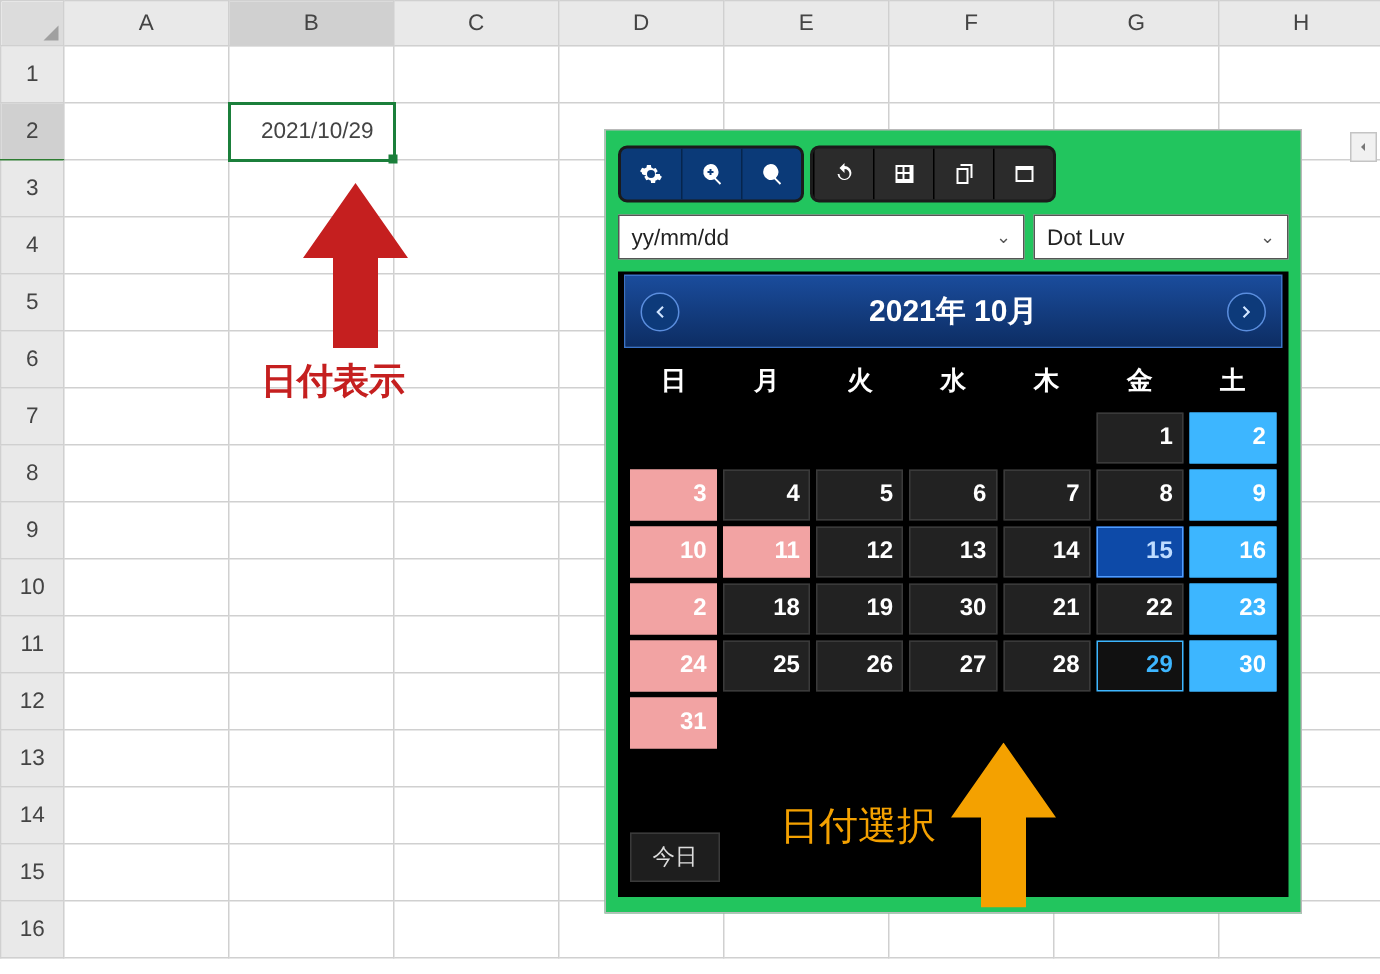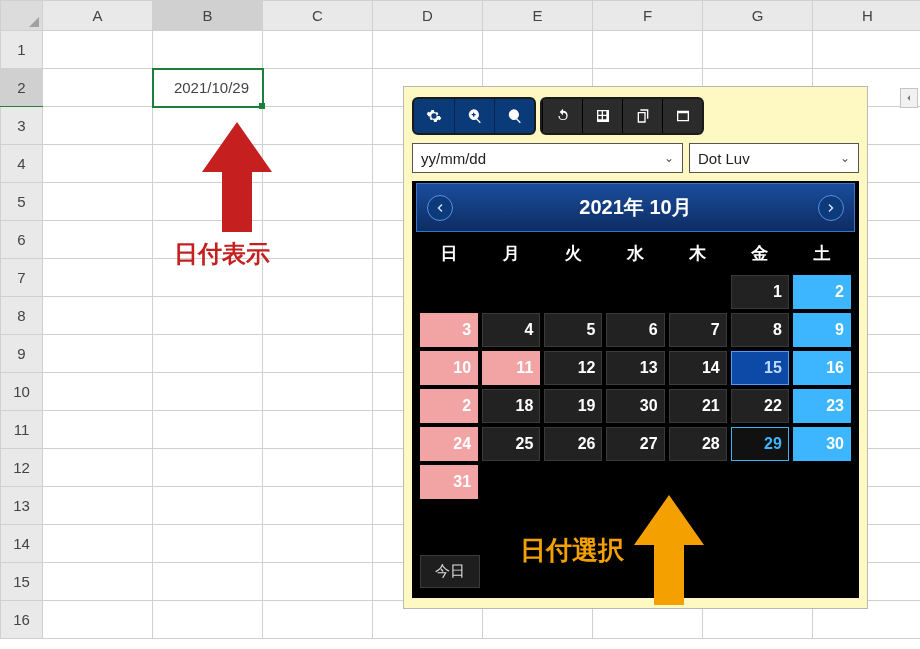--- a/index.html
+++ b/index.html
@@ -93,21 +93,21 @@
     margin-top:6px;
     white-space:nowrap;
     margin-left:-30px;
   }
 
   
   .panel {
     position:absolute;
     left:403px; top:86px;
     width:465px;
-    background:#fef9c3;
+    background:#22c55e;
     border:1px solid #b9b9b9;
     padding:6px 8px 10px 8px;
   }
   .toolbar {
     display:flex;
     gap:4px;
     padding:4px 0 8px 0;
   }
   .tb-group{
     display:flex;
@@ -231,21 +231,21 @@
     position:absolute;
     left:520px; top:495px;
     width:280px;
     pointer-events:none;
     display:flex;
     align-items:center;
     gap:10px;
   }
   .arrow-orange .label{
     color:#f4a100;
-    font-weight:bold;
+    font-weight:normal;
     font-size:26px;
     white-space:nowrap;
   }
   .arrow-orange svg{ display:block; }
 
   
   .scroll-arrow{
     position:absolute;
     right:2px; top:88px;
     width:18px;height:20px;

